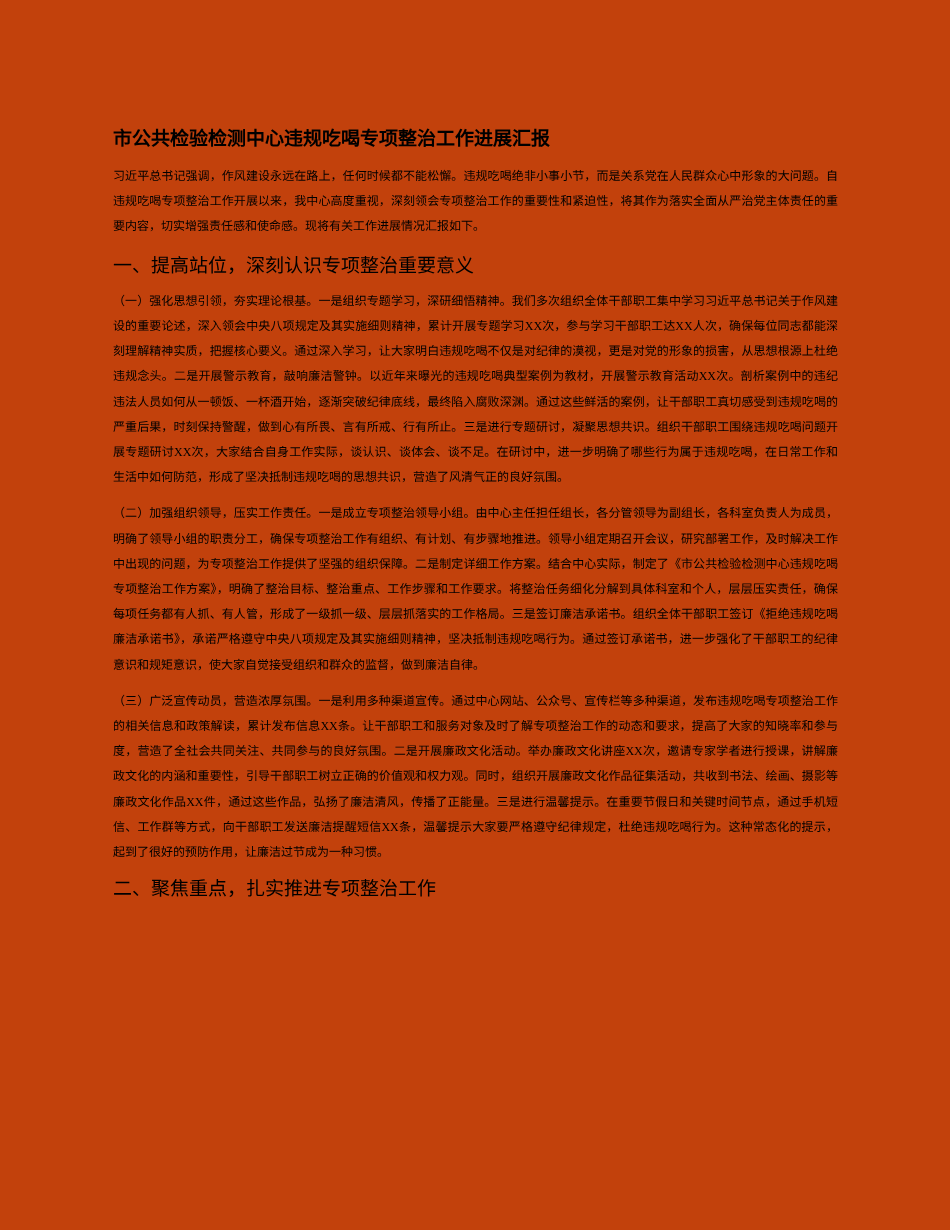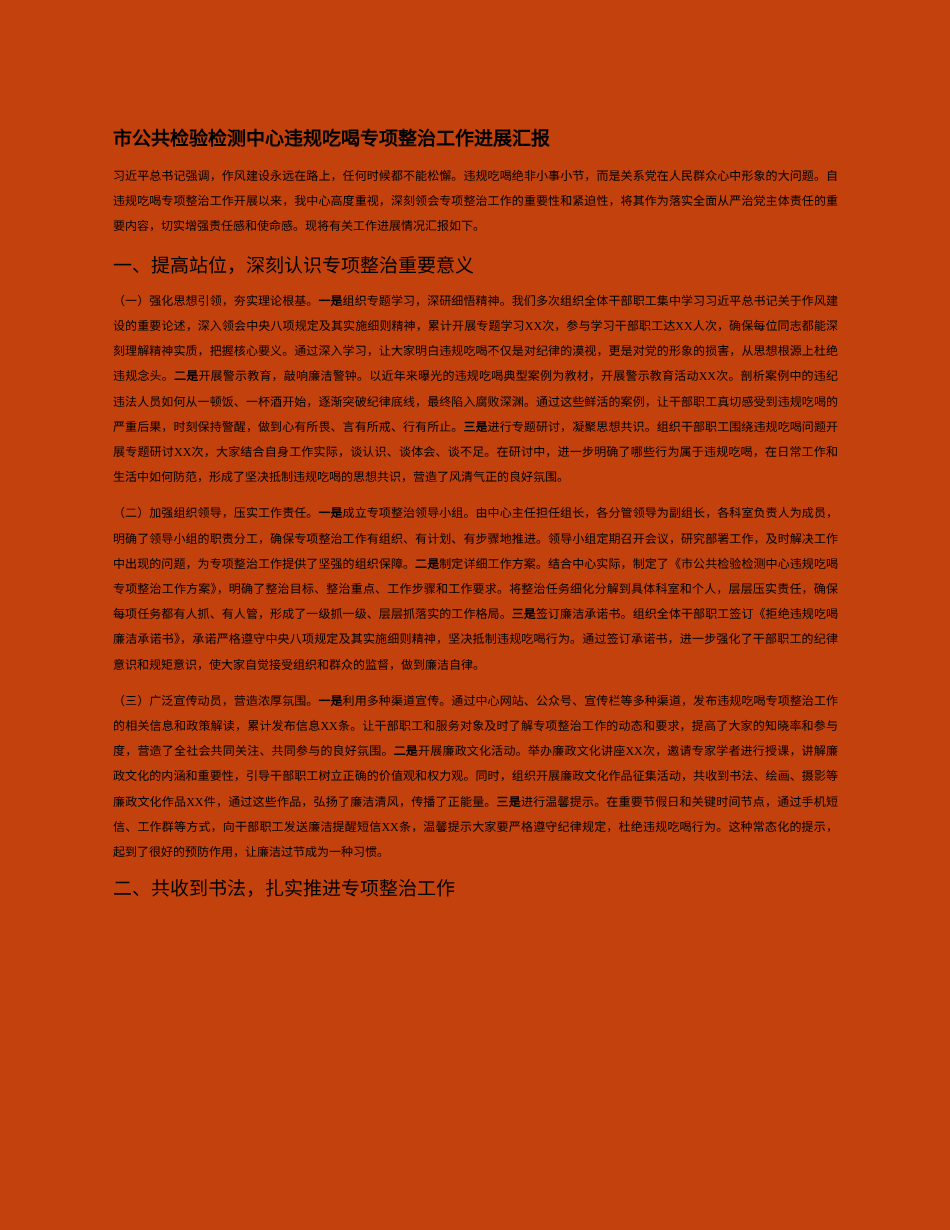--- a/index.html
+++ b/index.html
@@ -47,33 +47,33 @@
     font-size: 19px;
     line-height: 25.2px;
     margin: 0 0 11px 0;
     font-weight: normal;
     text-align: left;
   }
   .para.indent-sub {
     text-indent: 0;
   }
   .b {
-    font-weight: bold;
+    font-weight: normal;
   }
 </style>
 </head>
 <body>
 
 <div class="page">
 
   <h1 class="doc-title">市公共检验检测中心违规吃喝专项整治工作进展汇报</h1>
 
   <p class="para lead">习近平总书记强调，作风建设永远在路上，任何时候都不能松懈。违规吃喝绝非小事小节，而是关系党在人民群众心中形象的大问题。自违规吃喝专项整治工作开展以来，我中心高度重视，深刻领会专项整治工作的重要性和紧迫性，将其作为落实全面从严治党主体责任的重要内容，切实增强责任感和使命感。现将有关工作进展情况汇报如下。</p>
 
   <div id="sections-root">
       <p class="section-heading">一、提高站位，深刻认识专项整治重要意义</p>
       <p class="para indent-sub"><span class="">（一）强化思想引领，夯实理论根基。</span><span class="b">一是</span><span class="">组织专题学习，深研细悟精神。我们多次组织全体干部职工集中学习习近平总书记关于作风建设的重要论述，深入领会中央八项规定及其实施细则精神，累计开展专题学习XX次，参与学习干部职工达XX人次，确保每位同志都能深刻理解精神实质，把握核心要义。通过深入学习，让大家明白违规吃喝不仅是对纪律的漠视，更是对党的形象的损害，从思想根源上杜绝违规念头。</span><span class="b">二是</span><span class="">开展警示教育，敲响廉洁警钟。以近年来曝光的违规吃喝典型案例为教材，开展警示教育活动XX次。剖析案例中的违纪违法人员如何从一顿饭、一杯酒开始，逐渐突破纪律底线，最终陷入腐败深渊。通过这些鲜活的案例，让干部职工真切感受到违规吃喝的严重后果，时刻保持警醒，做到心有所畏、言有所戒、行有所止。</span><span class="b">三是</span><span class="">进行专题研讨，凝聚思想共识。组织干部职工围绕违规吃喝问题开展专题研讨XX次，大家结合自身工作实际，谈认识、谈体会、谈不足。在研讨中，进一步明确了哪些行为属于违规吃喝，在日常工作和生活中如何防范，形成了坚决抵制违规吃喝的思想共识，营造了风清气正的良好氛围。</span></p>
       <p class="para indent-sub"><span class="">（二）加强组织领导，压实工作责任。</span><span class="b">一是</span><span class="">成立专项整治领导小组。由中心主任担任组长，各分管领导为副组长，各科室负责人为成员，明确了领导小组的职责分工，确保专项整治工作有组织、有计划、有步骤地推进。领导小组定期召开会议，研究部署工作，及时解决工作中出现的问题，为专项整治工作提供了坚强的组织保障。</span><span class="b">二是</span><span class="">制定详细工作方案。结合中心实际，制定了《市公共检验检测中心违规吃喝专项整治工作方案》，明确了整治目标、整治重点、工作步骤和工作要求。将整治任务细化分解到具体科室和个人，层层压实责任，确保每项任务都有人抓、有人管，形成了一级抓一级、层层抓落实的工作格局。</span><span class="b">三是</span><span class="">签订廉洁承诺书。组织全体干部职工签订《拒绝违规吃喝廉洁承诺书》，承诺严格遵守中央八项规定及其实施细则精神，坚决抵制违规吃喝行为。通过签订承诺书，进一步强化了干部职工的纪律意识和规矩意识，使大家自觉接受组织和群众的监督，做到廉洁自律。</span></p>
       <p class="para indent-sub"><span class="">（三）广泛宣传动员，营造浓厚氛围。</span><span class="b">一是</span><span class="">利用多种渠道宣传。通过中心网站、公众号、宣传栏等多种渠道，发布违规吃喝专项整治工作的相关信息和政策解读，累计发布信息XX条。让干部职工和服务对象及时了解专项整治工作的动态和要求，提高了大家的知晓率和参与度，营造了全社会共同关注、共同参与的良好氛围。</span><span class="b">二是</span><span class="">开展廉政文化活动。举办廉政文化讲座XX次，邀请专家学者进行授课，讲解廉政文化的内涵和重要性，引导干部职工树立正确的价值观和权力观。同时，组织开展廉政文化作品征集活动，共收到书法、绘画、摄影等廉政文化作品XX件，通过这些作品，弘扬了廉洁清风，传播了正能量。</span><span class="b">三是</span><span class="">进行温馨提示。在重要节假日和关键时间节点，通过手机短信、工作群等方式，向干部职工发送廉洁提醒短信XX条，温馨提示大家要严格遵守纪律规定，杜绝违规吃喝行为。这种常态化的提示，起到了很好的预防作用，让廉洁过节成为一种习惯。</span></p>
-      <p class="section-heading">二、共收到书法，扎实推进专项整治工作</p>
+      <p class="section-heading">二、聚焦重点，扎实推进专项整治工作</p>
     </div>
 
 </div>
 
 </body></html>

